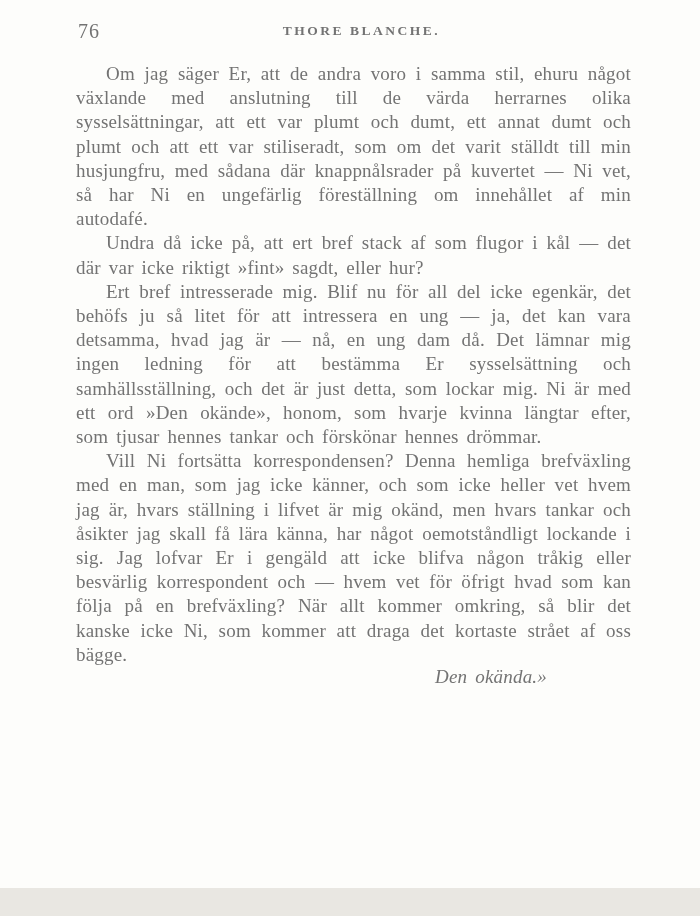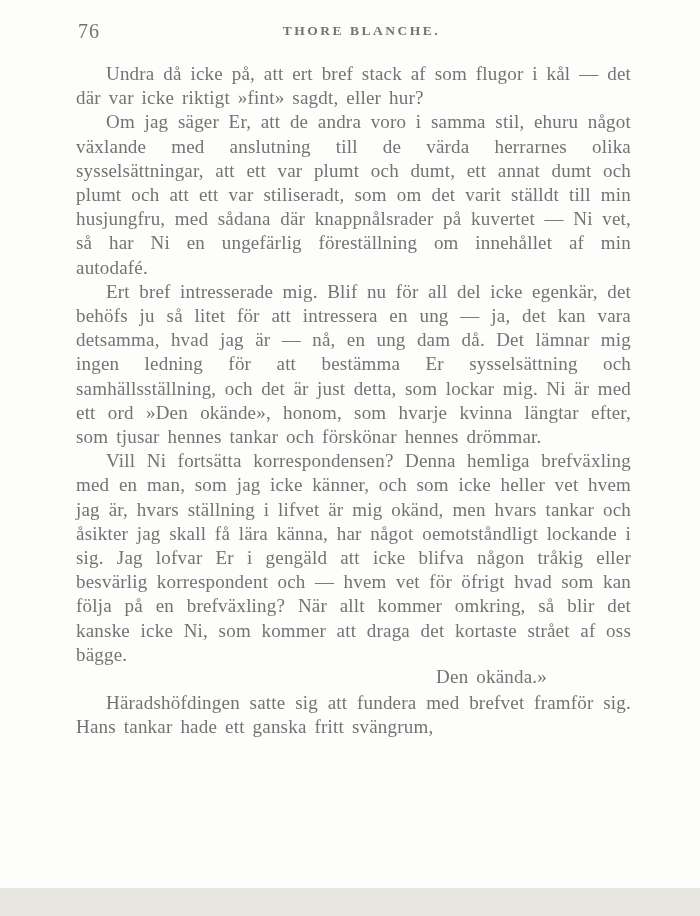--- a/index.html
+++ b/index.html
@@ -47,36 +47,36 @@
   .body-text p {
     margin: 0;
     text-indent: 30px;
   }
   .body-text p.no-indent {
     text-indent: 0;
   }
   .signature-line {
     text-align: right;
     padding-right: 84px;
+    font-style: italic;
     margin-top: -2px;
     margin-bottom: 2px;
   }
 </style>
 </head>
 <body>
 
 <div class="scan-page">
 
   <div class="page-header">
     <span class="page-number">76</span>
     <span class="running-title">THORE BLANCHE.</span>
   </div>
 
   <div class="body-text">
+    <p>Om jag säger Er, att de andra voro i samma stil, ehuru något växlande med anslutning till de värda herrarnes olika sysselsättningar, att ett var plumt och dumt, ett annat dumt och plumt och att ett var stiliseradt, som om det varit ställdt till min husjungfru, med sådana där knappnålsrader på kuvertet — Ni vet, så har Ni en ungefärlig föreställning om innehållet af min autodafé.</p>
     <p>Undra då icke på, att ert bref stack af som flugor i kål — det där var icke riktigt »fint» sagdt, eller hur?</p>
-    <p>Om jag säger Er, att de andra voro i samma stil, ehuru något växlande med anslutning till de värda herrarnes olika sysselsättningar, att ett var plumt och dumt, ett annat dumt och plumt och att ett var stiliseradt, som om det varit ställdt till min husjungfru, med sådana där knappnålsrader på kuvertet — Ni vet, så har Ni en ungefärlig föreställning om innehållet af min autodafé.</p>
     <p>Ert bref intresserade mig. Blif nu för all del icke egenkär, det behöfs ju så litet för att intressera en ung — ja, det kan vara detsamma, hvad jag är — nå, en ung dam då. Det lämnar mig ingen ledning för att bestämma Er sysselsättning och samhällsställning, och det är just detta, som lockar mig. Ni är med ett ord »Den okände», honom, som hvarje kvinna längtar efter, som tjusar hennes tankar och förskönar hennes drömmar.</p>
     <p>Vill Ni fortsätta korrespondensen? Denna hemliga brefväxling med en man, som jag icke känner, och som icke heller vet hvem jag är, hvars ställning i lifvet är mig okänd, men hvars tankar och åsikter jag skall få lära känna, har något oemotståndligt lockande i sig. Jag lofvar Er i gengäld att icke blifva någon tråkig eller besvärlig korrespondent och — hvem vet för öfrigt hvad som kan följa på en brefväxling? När allt kommer omkring, så blir det kanske icke Ni, som kommer att draga det kortaste strået af oss bägge.</p>
     <div class="signature-line">Den okända.»</div>
-    <p>Häradshöfdingen satte sig att fundera med brefvet framför sig. Hans tankar hade ett ganska fritt svängrum,</p>
   </div>
 
 </div>
 
 </body></html>

